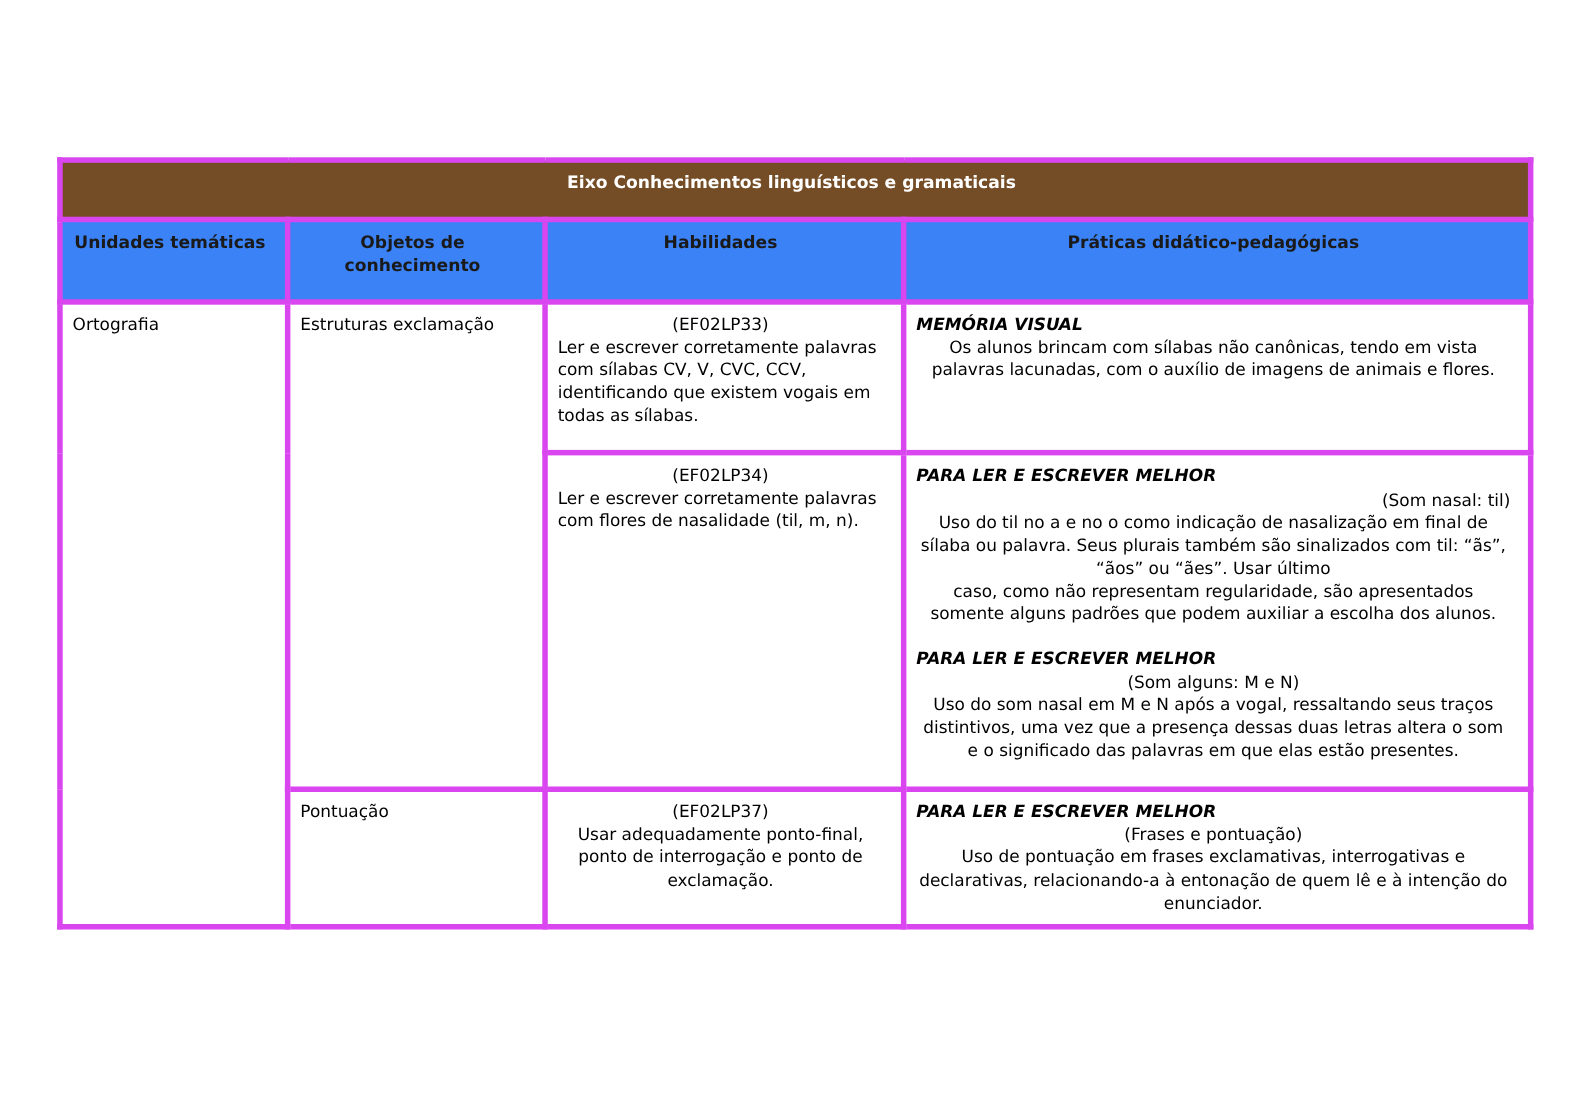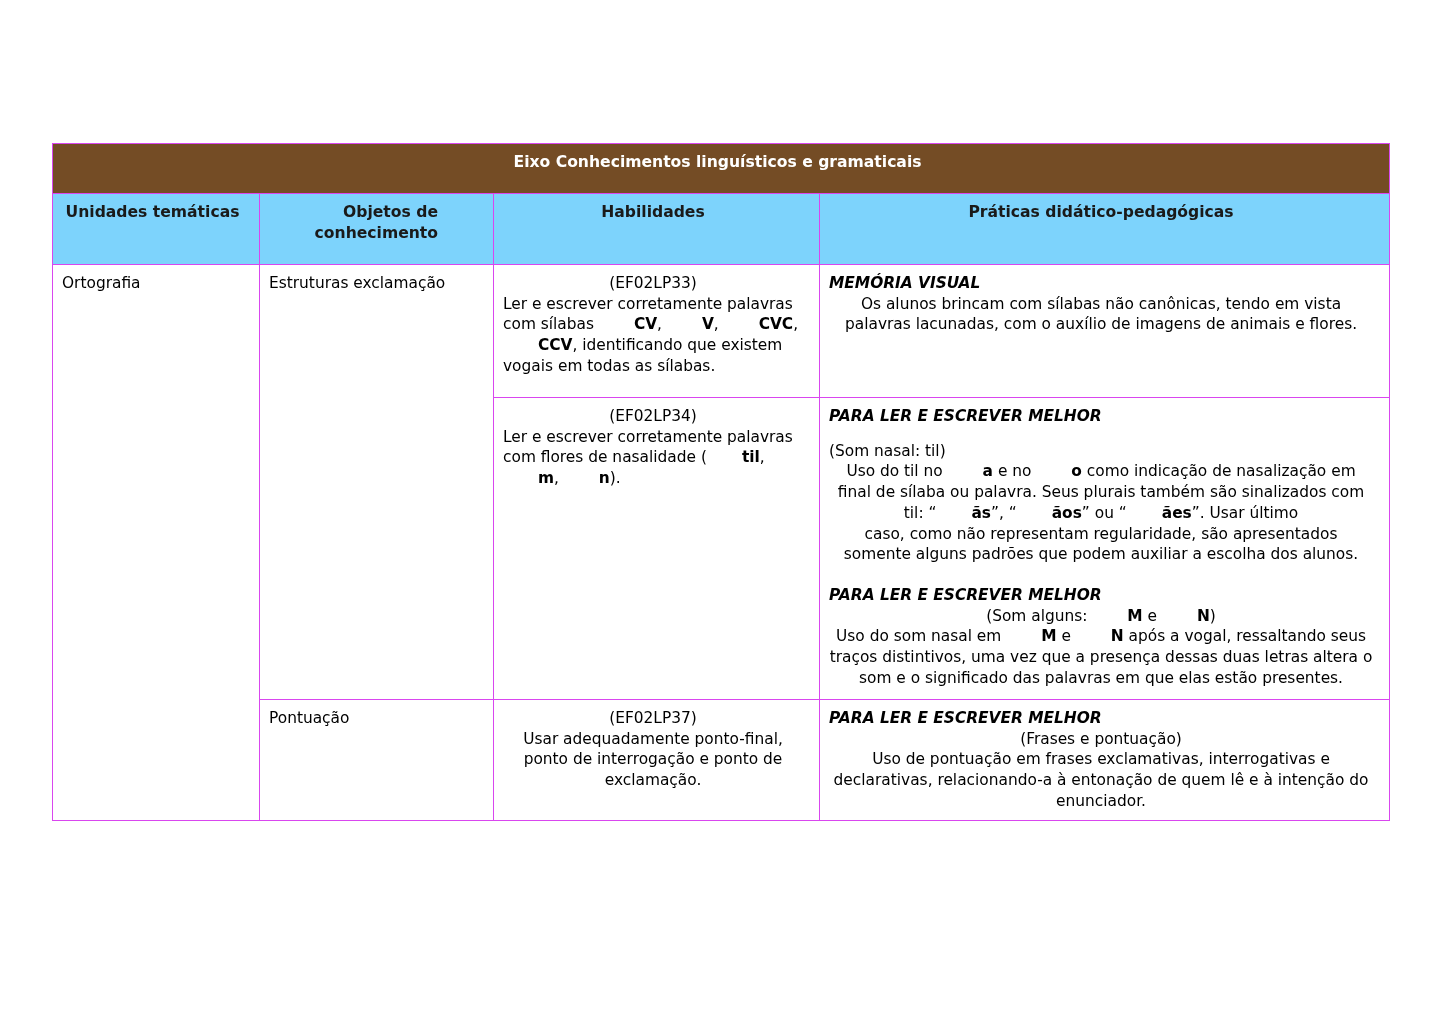--- a/index.html
+++ b/index.html
@@ -1,47 +1,47 @@
 <!DOCTYPE html>
 <html><head>
 <meta charset="utf-8">
 <style>
   html, body { margin:0; padding:0; background:#ffffff; }
   body { width:1440px; height:1017px; position:relative; font-family:"DejaVu Sans","Liberation Sans",sans-serif; color:#000; }
   table.curr { position:absolute; left:52px; top:143px; width:1337px; border-collapse:collapse; table-layout:fixed; font-size:15.4px; }
-  table.curr td, table.curr th { border:1px solid #d946ef; vertical-align:top; padding:8px 16px 8px 9px; line-height:20.7px; }
+  table.curr td, table.curr th { border:5px solid #d946ef; vertical-align:top; padding:8px 16px 8px 9px; line-height:20.7px; }
   col.c1 { width:207px; } col.c2 { width:234px; } col.c3 { width:326px; } col.c4 { width:570px; }
   th.axis { background:#744c25; color:#ffffff; height:33px; padding:16px 0 0 0; text-align:center; font-weight:bold; font-size:15.6px; vertical-align:top; border-color:#744c25; line-height:20px;}
-  th.colh { background:#7dd3fc; color:#1a1a1a; height:54px; padding:8px 6px; text-align:center; vertical-align:middle; font-weight:bold; font-size:15.6px; line-height:20.7px; border-color:#4a4a4a; }
+  th.colh { background:#3b82f6; color:#1a1a1a; height:54px; padding:8px 6px; text-align:center; vertical-align:middle; font-weight:bold; font-size:15.6px; line-height:20.7px; border-color:#4a4a4a; }
   tr.r1 td { height:116px; }
   tr.r2 td { height:285px; }
   tr.r3 td { height:96px; }
   .ttl { font-weight:bold; display:block;font-style:italic; }
-  .sub { display:block; margin-top:14px; }
+  .sub { display:block; margin-top:2px;text-align:right; }
   .gap { display:block; height:20px; }
-  b { font-weight:bold;margin-left:35px; }
+  b { font-weight:normal; }
   .line { display:block;text-align:center; }
 </style>
 </head>
 <body>
 
 <table class="curr">
   <colgroup>
       <col class="c1">
       <col class="c2">
       <col class="c3">
       <col class="c4">
     </colgroup>
   <tbody>
       <tr>
     <th class="axis" colspan="4">Eixo Conhecimentos linguísticos e gramaticais</th>
   </tr>
   <tr>
     <th class="colh">Unidades temáticas</th>
-    <th class="colh"><span style="display:inline-block;width:130px;text-align:right;">Objetos de conhecimento</span></th>
+    <th class="colh"><span style="display:inline-block;width:130px;">Objetos de conhecimento</span></th>
     <th class="colh">Habilidades</th>
     <th class="colh">Práticas didático-pedagógicas</th>
   </tr>
 
   <tr class="r1">
     <td rowspan="3">Ortografia</td>
     <td rowspan="2">Estruturas exclamação</td>
     <td>
       <span class="line">(EF02LP33)</span>
       <span><span>Ler e escrever corretamente palavras com sílabas </span><b>CV</b><span>, </span><b>V</b><span>, </span><b>CVC</b><span>, </span><b>CCV</b><span>, identificando que existem vogais em todas as sílabas.</span></span>

